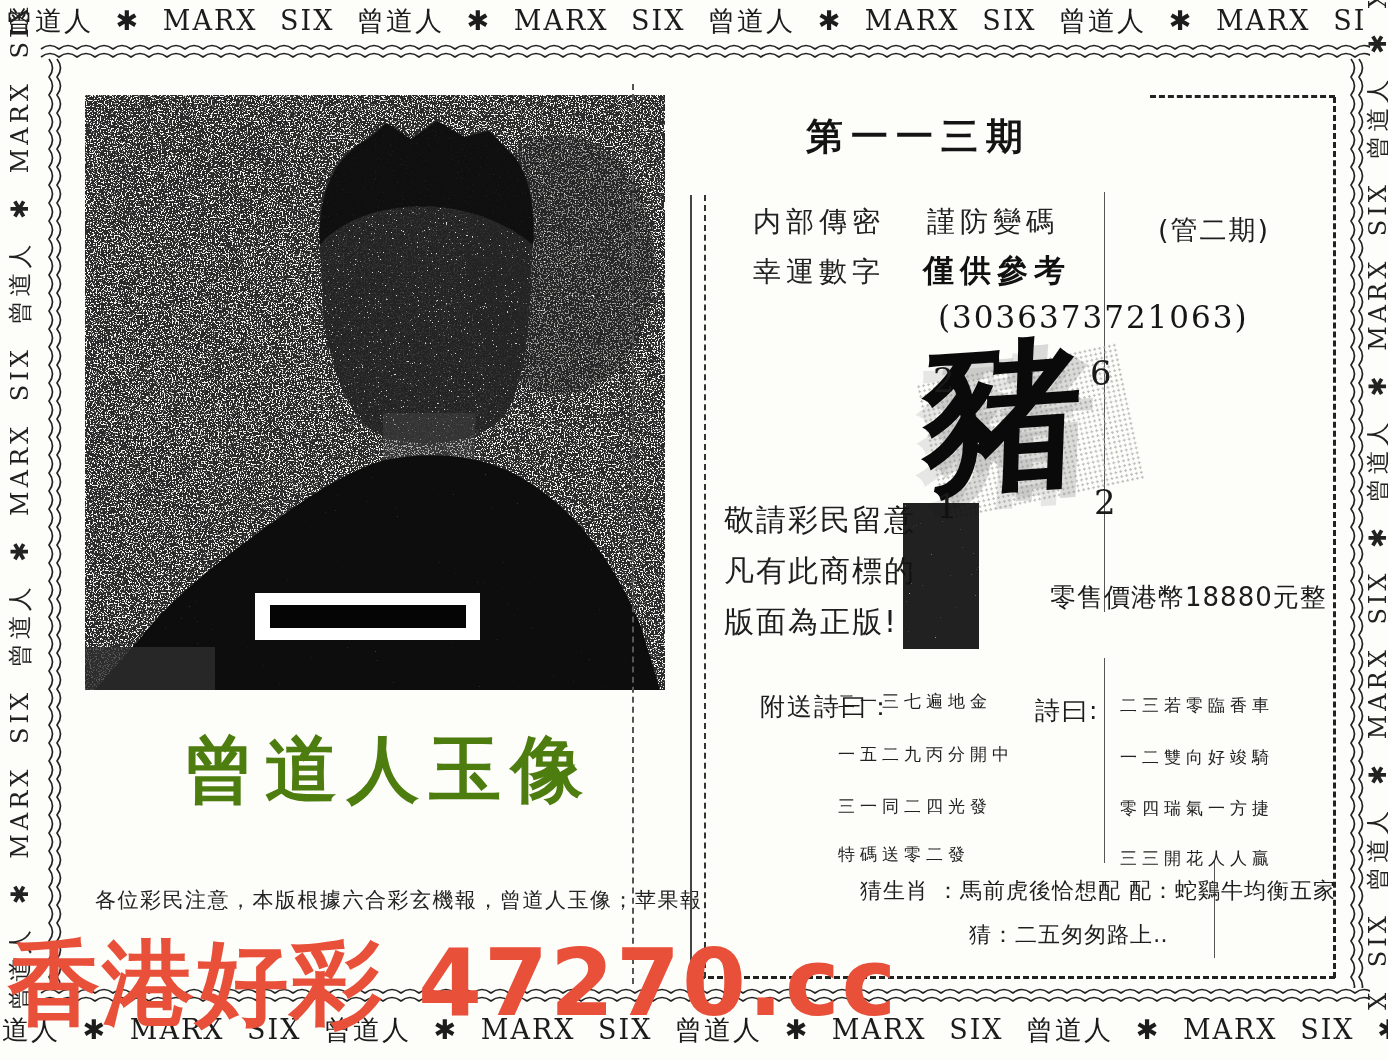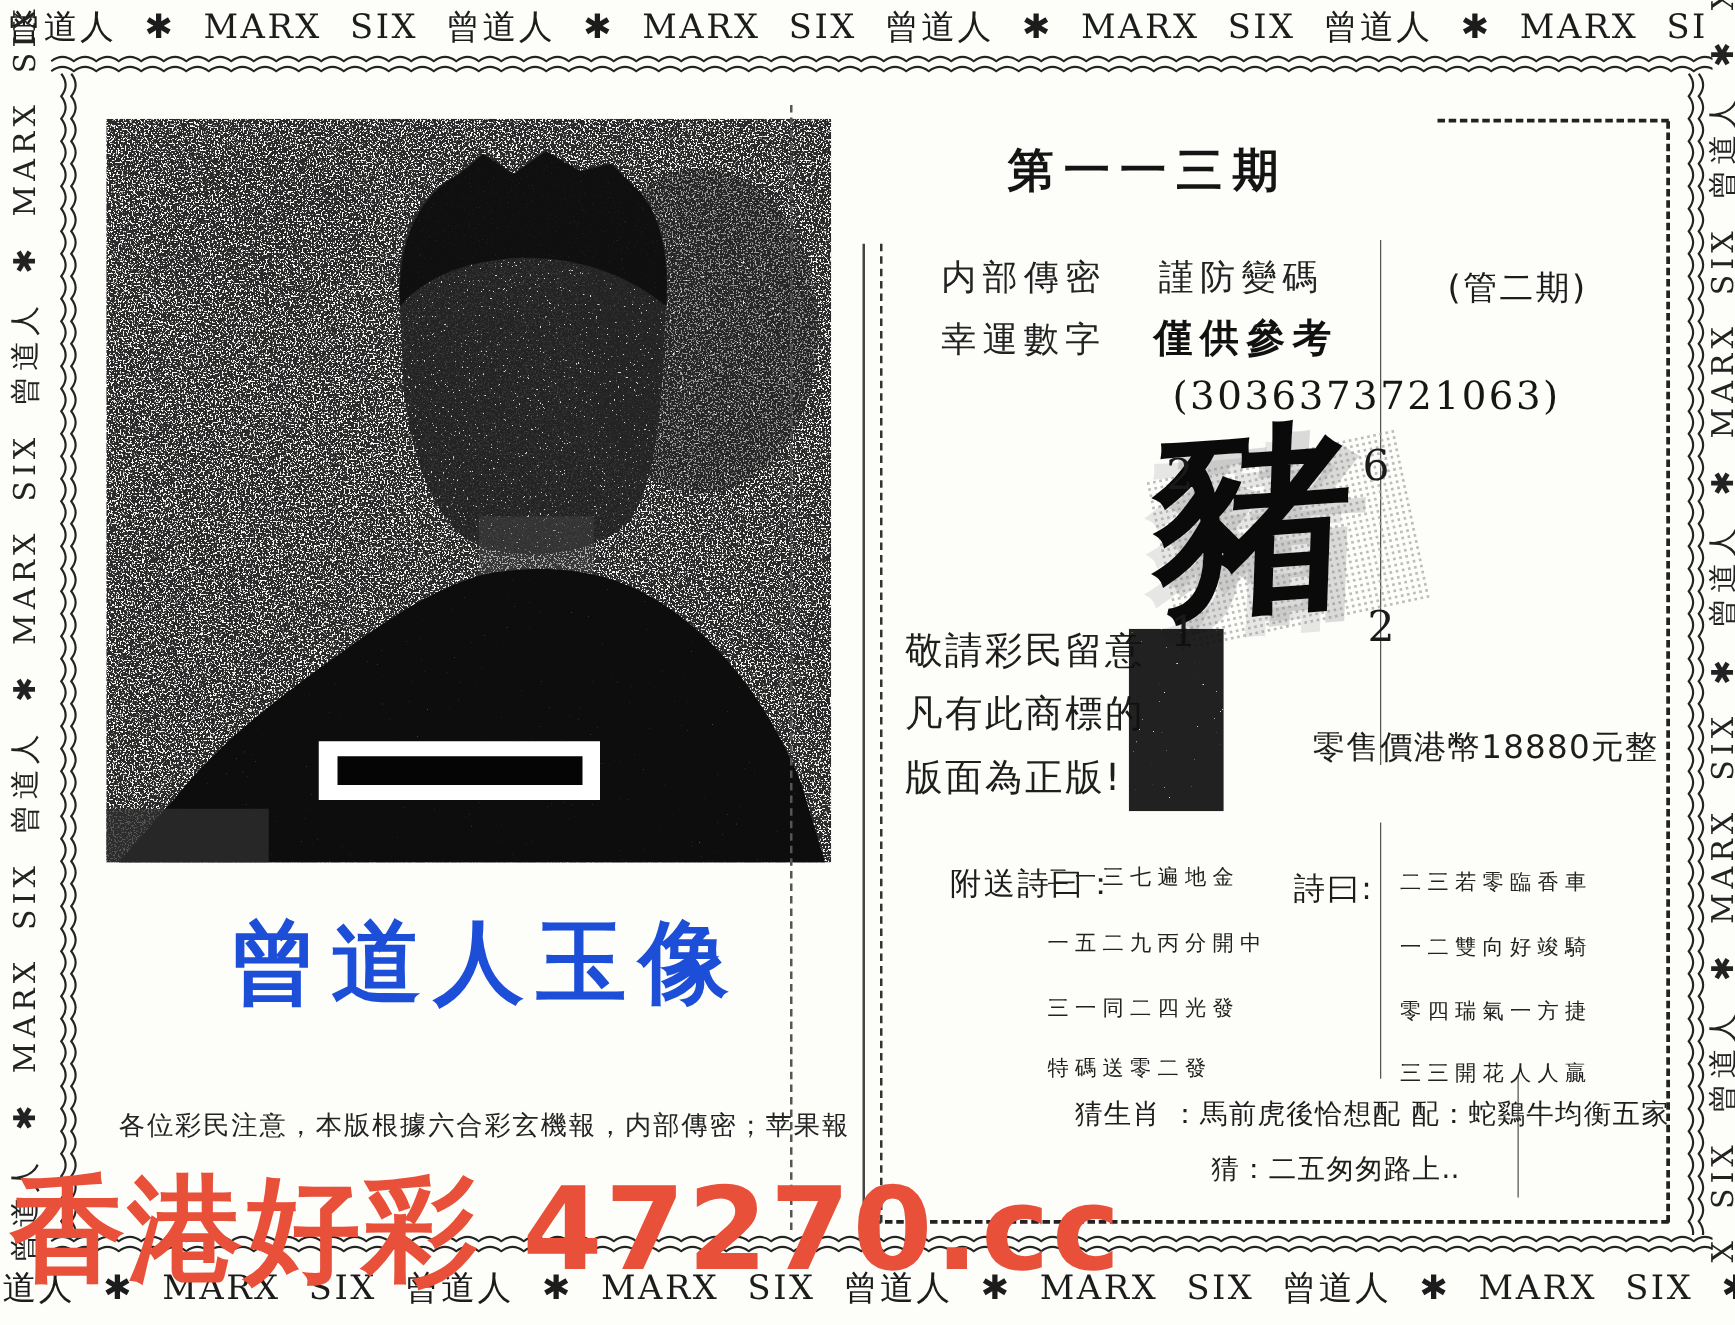--- a/index.html
+++ b/index.html
@@ -26,21 +26,21 @@
                font-family:"DejaVu Serif","Liberation Serif",serif;color:#0a0a0a;
                transform:skewX(-6deg) rotate(-4deg);
                text-shadow:14px 9px 0 rgba(140,140,140,.30),-5px 16px 0 rgba(150,150,150,.22);}
   .zodiac-num{font-size:34px;color:#1a1a1a;font-family:"DejaVu Serif","Liberation Serif",serif;}
   .stampline{left:724px;font-size:30px;letter-spacing:2px;color:#1e1e1e;}
   #price-line{left:1050px;top:580px;font-size:26px;letter-spacing:1px;}
   .poemlabel{font-size:25px;letter-spacing:2px;}
   .poemline{font-size:17px;letter-spacing:5px;color:#222;}
   .guessline{font-size:22px;letter-spacing:1px;color:#1e1e1e;}
   #photo-caption{left:183px;top:722px;font-size:72px;font-weight:900;letter-spacing:10px;
-                 color:#1d4ed8;font-family:"DejaVu Serif","Liberation Serif",serif;}
+                 color:#4d7c0f;font-family:"DejaVu Serif","Liberation Serif",serif;}
   .noticeline{left:95px;font-size:21px;letter-spacing:1.5px;color:#242424;}
   #watermark{left:8px;top:936px;font-size:92px;font-weight:800;color:#e8503a;
              letter-spacing:2px;white-space:nowrap;z-index:50;line-height:1.05;}
   .vline-solid{border-left:1.5px solid #555;width:0;}
   .vline-solid2{border-left:2px solid #444;width:0;}
   .vdash{border-left:2px dashed #333;width:0;}
   .vdash-big{border-left:3px dashed #222;width:0;}
   .hdash-big{border-top:3px dashed #222;height:0;}
   .centerdash{border-left:2px dashed #555;width:0;}
 </style>
@@ -122,21 +122,21 @@
     <path d="M10,595 L58,540 C90,500 130,470 170,440 C210,412 250,380 300,365
              C350,355 400,360 440,385 C492,416 532,472 556,532 L575,595 Z" filter="url(#spk-hv)"></path>
     <rect x="0" y="552" width="130" height="43" fill="#2e2e2e" opacity="0.8"></rect>
 
     <rect x="170" y="498" width="225" height="47" fill="#ffffff"></rect>
     <rect x="185" y="510" width="196" height="23" fill="#050505"></rect>
   </svg>
 
   <div class="abs nowrap" id="photo-caption">曾道人玉像</div>
 
-  <div class="abs nowrap noticeline" style="top:886px;">各位彩民注意，本版根據六合彩玄機報，内部傳密；苹果報</div>
+  <div class="abs nowrap noticeline" style="top:886px;">各位彩民注意，本版根據六合彩玄機報，曾道人玉像；苹果報</div>
 
   <div class="abs centerdash" style="left:632px;top:84px;height:900px;"></div>
 
   <div class="abs vdash-big" style="left:1333px;top:97px;height:881px;"></div>
   <div class="abs hdash-big" style="left:690px;top:976px;width:645px;"></div>
   <div class="abs hdash-big" style="left:1150px;top:95px;width:185px;"></div>
   <div class="abs vline-solid2" style="left:690px;top:195px;height:783px;"></div>
   <div class="abs vdash" style="left:704px;top:195px;height:783px;"></div>
   <div class="abs vline-solid" style="left:1104px;top:192px;height:420px;"></div>
   <div class="abs vline-solid" style="left:1104px;top:658px;height:205px;"></div>

